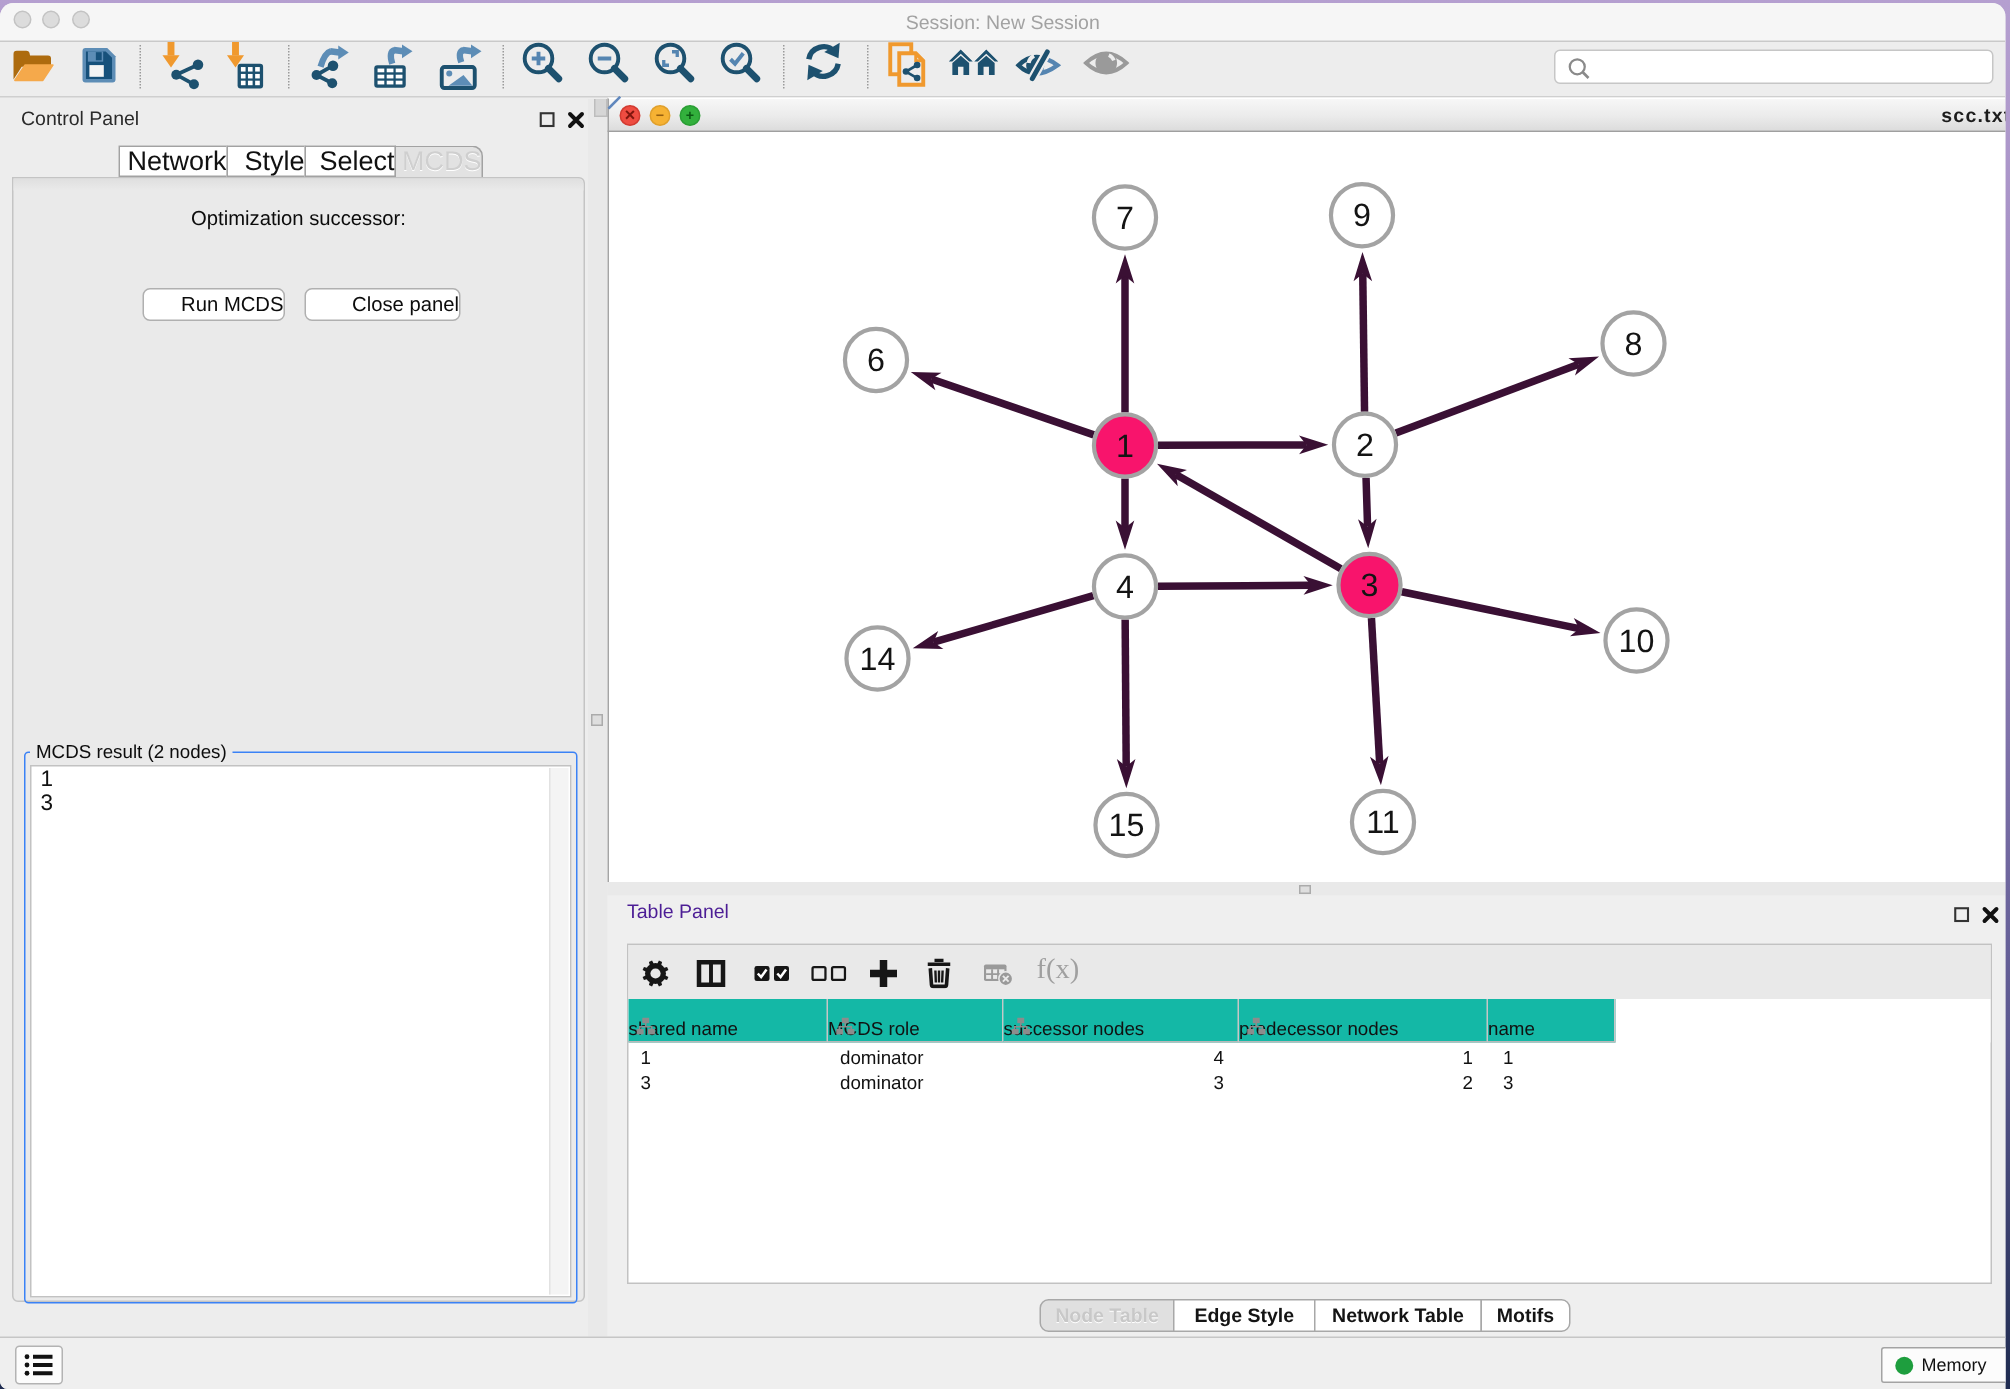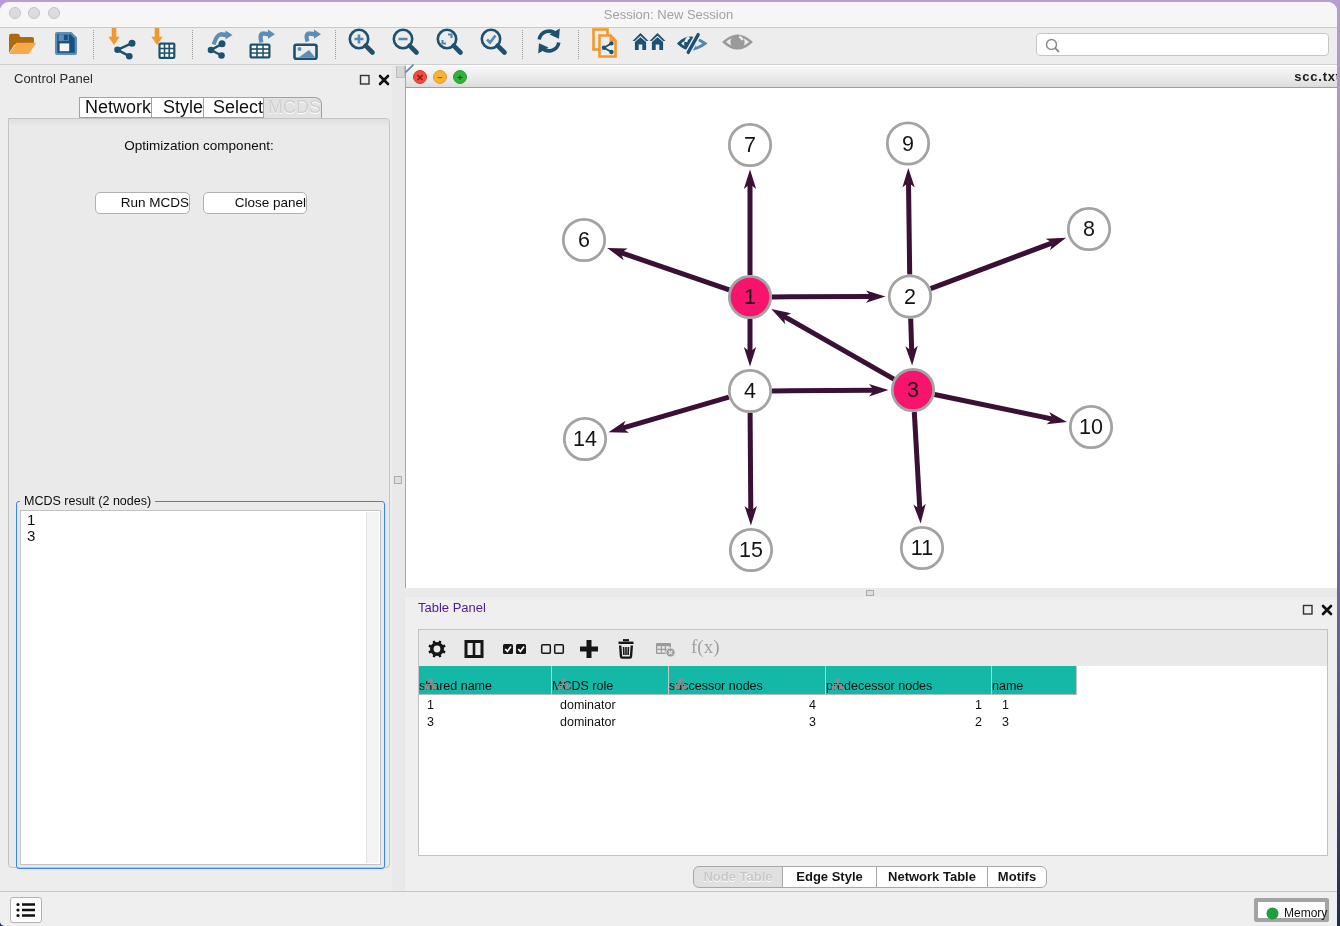--- a/index.html
+++ b/index.html
@@ -37,21 +37,21 @@
 
 #tp{position:absolute;left:405px;top:595px;width:932px;height:294px;background:#efefef}
 #tp-title{position:absolute;left:13px;top:3px;font-size:13px;color:#4c1d95}
 #tbl{position:absolute;left:13px;top:32px;width:910px;height:227px;background:#fff;border:1px solid #c2c2c2}
 #tbl-toolbar{position:absolute;left:0;top:0;width:908px;height:36px;background:#e9e9e9}
 .hcell{position:absolute;top:0;height:29px;background:#14b8a6;border-right:1px solid #c6c6c6;border-bottom:1px solid #b9b9b9;font-size:12.5px;color:#111;text-align:left;line-height:40px}
 .drow{position:absolute;font-size:12.5px;color:#111;height:17px;line-height:17px}
 .btab{position:absolute;top:0;height:22px;border:1px solid #a8a8a8;background:#fff;font-size:13px;font-weight:600;color:#141414;text-align:center;line-height:20px}
 
 #status{position:absolute;left:0;top:889px;width:1337px;height:35px;background:#efefef;border-top:1px solid #c6c6c6}
-#memory{position:absolute;left:1254px;top:6px;width:75px;height:24px;background:#fcfcfc;border:4px solid #a3a3a3;border-radius:2px;font-size:12px;color:#111}
+#memory{position:absolute;left:1254px;top:6px;width:85px;height:24px;background:#fcfcfc;border:1px solid #a3a3a3;border-radius:2px;font-size:12px;color:#111}
 #listbtn{position:absolute;left:10px;top:5px;width:32px;height:26px;background:#fcfcfc;border:1px solid #b3b3b3;border-radius:3px}
 .fl{stroke:#333;fill:none;stroke-width:1.4}
 svg{display:block}
 svg text{font-family:"Liberation Sans",sans-serif}
 </style></head>
 <body>
 <div id="win">
   <div id="titlebar">
     <div class="tl" style="left:9px"></div>
     <div class="tl" style="left:28px"></div>
@@ -207,21 +207,21 @@
     <svg class="abs" style="left:359px;top:8px" width="32" height="12" viewBox="0 0 32 12">
         <rect x="1.5" y="1.5" width="8.5" height="8.5" class="fl"></rect>
         <path d="M21 2 L29 10 M29 2 L21 10" stroke="#111" stroke-width="2.6" stroke-linecap="round" fill="none"></path>
       </svg>
     <div class="tab" style="left:79px;width:73px">Network</div>
     <div class="tab" style="left:151px;width:53px">Style</div>
     <div class="tab" style="left:203px;width:61px">Select</div>
     <div class="tab" style="left:263px;width:59px;background:#e2e2e2;border-radius:0 7px 0 0;color:#cfcfcf;text-shadow:0 1px 0 #fff;border-bottom:1px solid #e2e2e2;height:22px">MCDS</div>
     <div id="cp-pane">
       <div style="position:absolute;left:0;top:0;width:100%;height:8px;background:linear-gradient(180deg,#dfdfdf,#eaeaea);border-radius:0 4px 0 0"></div>
-      <div id="opt-label">Optimization component:</div>
+      <div id="opt-label">Optimization successor:</div>
       <div class="btn" style="left:86px;width:95px">Run MCDS</div>
       <div class="btn" style="left:194px;width:104px">Close panel</div>
       <div id="grp">
         <div id="grp-label">MCDS result (2 nodes)</div>
         <div id="grp-ta">1<br>3
           <div id="grp-sb"></div>
         </div>
       </div>
     </div>
   </div>

